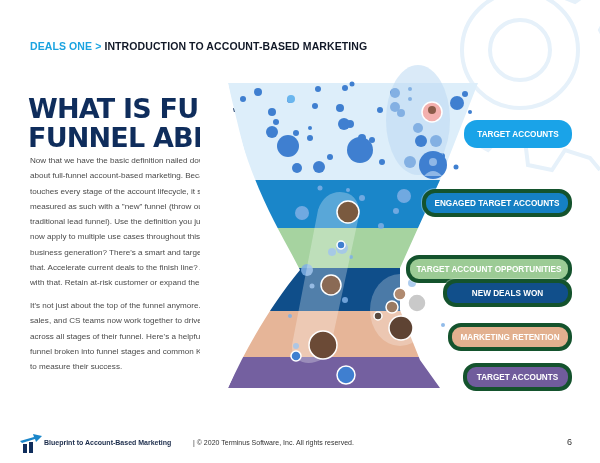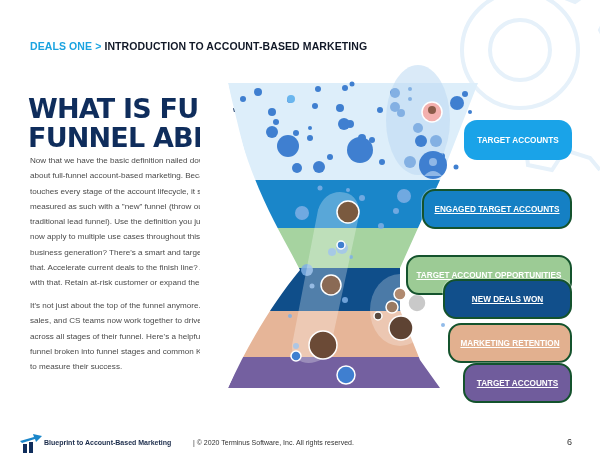--- a/index.html
+++ b/index.html
@@ -6,22 +6,22 @@
   body { width:600px; height:463px; background:#ffffff; position:relative; overflow:hidden; font-family:"Liberation Sans", sans-serif; }
   .gear-bg { position:absolute; left:0; top:0; width:600px; height:463px; pointer-events:none; }
   .breadcrumb { position:absolute; left:30px; top:40px; font-size:10.5px; font-weight:bold; letter-spacing:0.1px; white-space:nowrap; }
   .breadcrumb .part { color:#1aa3e0; }
   .breadcrumb .sep { color:#1aa3e0; margin:0 3px; }
   .breadcrumb .title { color:#111827; }
   .page-title { position:absolute; left:28px; top:94px; margin:0; font-family:"DejaVu Sans", sans-serif; font-weight:bold; font-size:27px; line-height:29px; color:#0f2d5c; letter-spacing:-0.8px; width:230px; }
   .body-text { position:absolute; left:30px; top:153px; width:228px; font-size:8.1px; line-height:15.3px; color:#4a4a4a; }
   .body-text p { margin:0 0 7.5px 0; }
   .funnel { position:absolute; left:0; top:0; width:600px; height:463px; }
-  .pill { position:absolute; height:40px; border-radius:13px; color:#fff; font-weight:bold; font-size:8.2px; display:flex; align-items:center; justify-content:center; white-space:nowrap; box-sizing:border-box; }
-  .pill.outlined { border:2px solid #14532d; box-shadow:0 0 0 1px rgba(255,255,255,0.3);text-decoration:underline; }
+  .pill { position:absolute; height:28px; border-radius:13px; color:#fff; font-weight:bold; font-size:8.2px; display:flex; align-items:center; justify-content:center; white-space:nowrap; box-sizing:border-box; }
+  .pill.outlined { border:4px solid #14532d; box-shadow:0 0 0 1px rgba(255,255,255,0.3); }
   .footer { position:absolute; left:0; top:428px; width:600px; height:30px; }
   .footer .logo { position:absolute; left:18px; top:4px; width:26px; height:22px; }
   .footer .brand { position:absolute; left:44px; top:11px; font-size:7px; font-weight:bold; color:#1a2b4a; white-space:nowrap; }
   .footer .copy { position:absolute; left:193px; top:11px; font-size:7px; color:#333; white-space:nowrap; }
   .footer .page-num { position:absolute; right:28px; top:9px; font-size:9px; color:#333; }
 </style>
 </head>
 <body>
 
 <svg class="gear-bg" viewBox="0 0 600 463">

